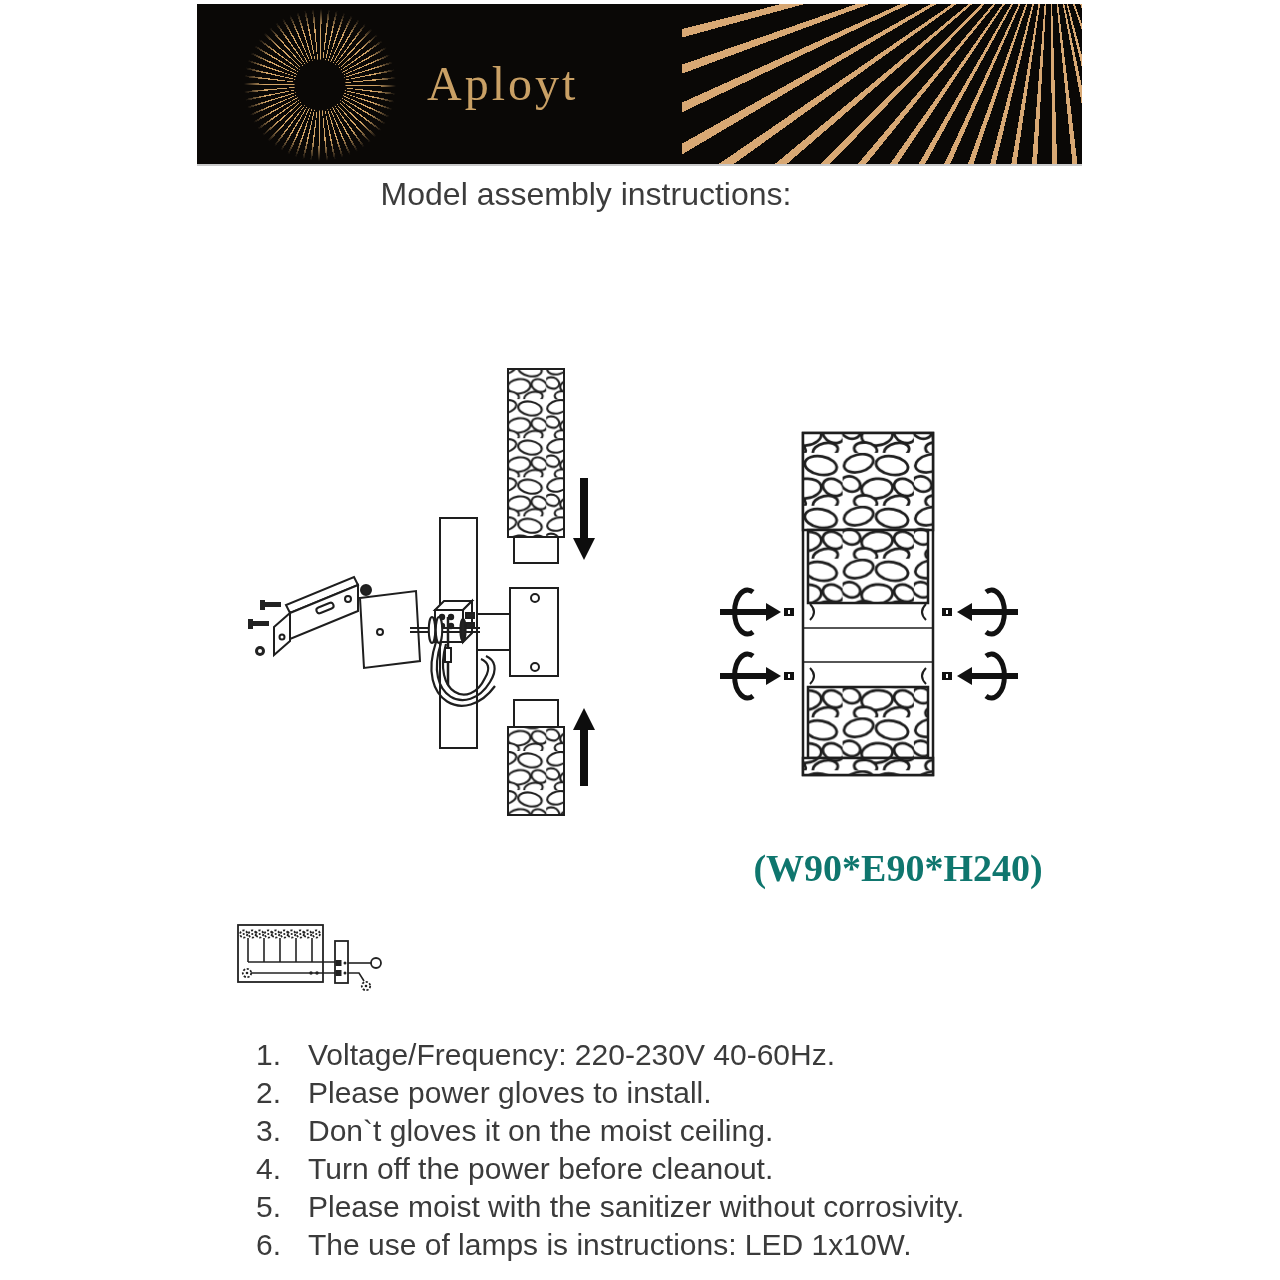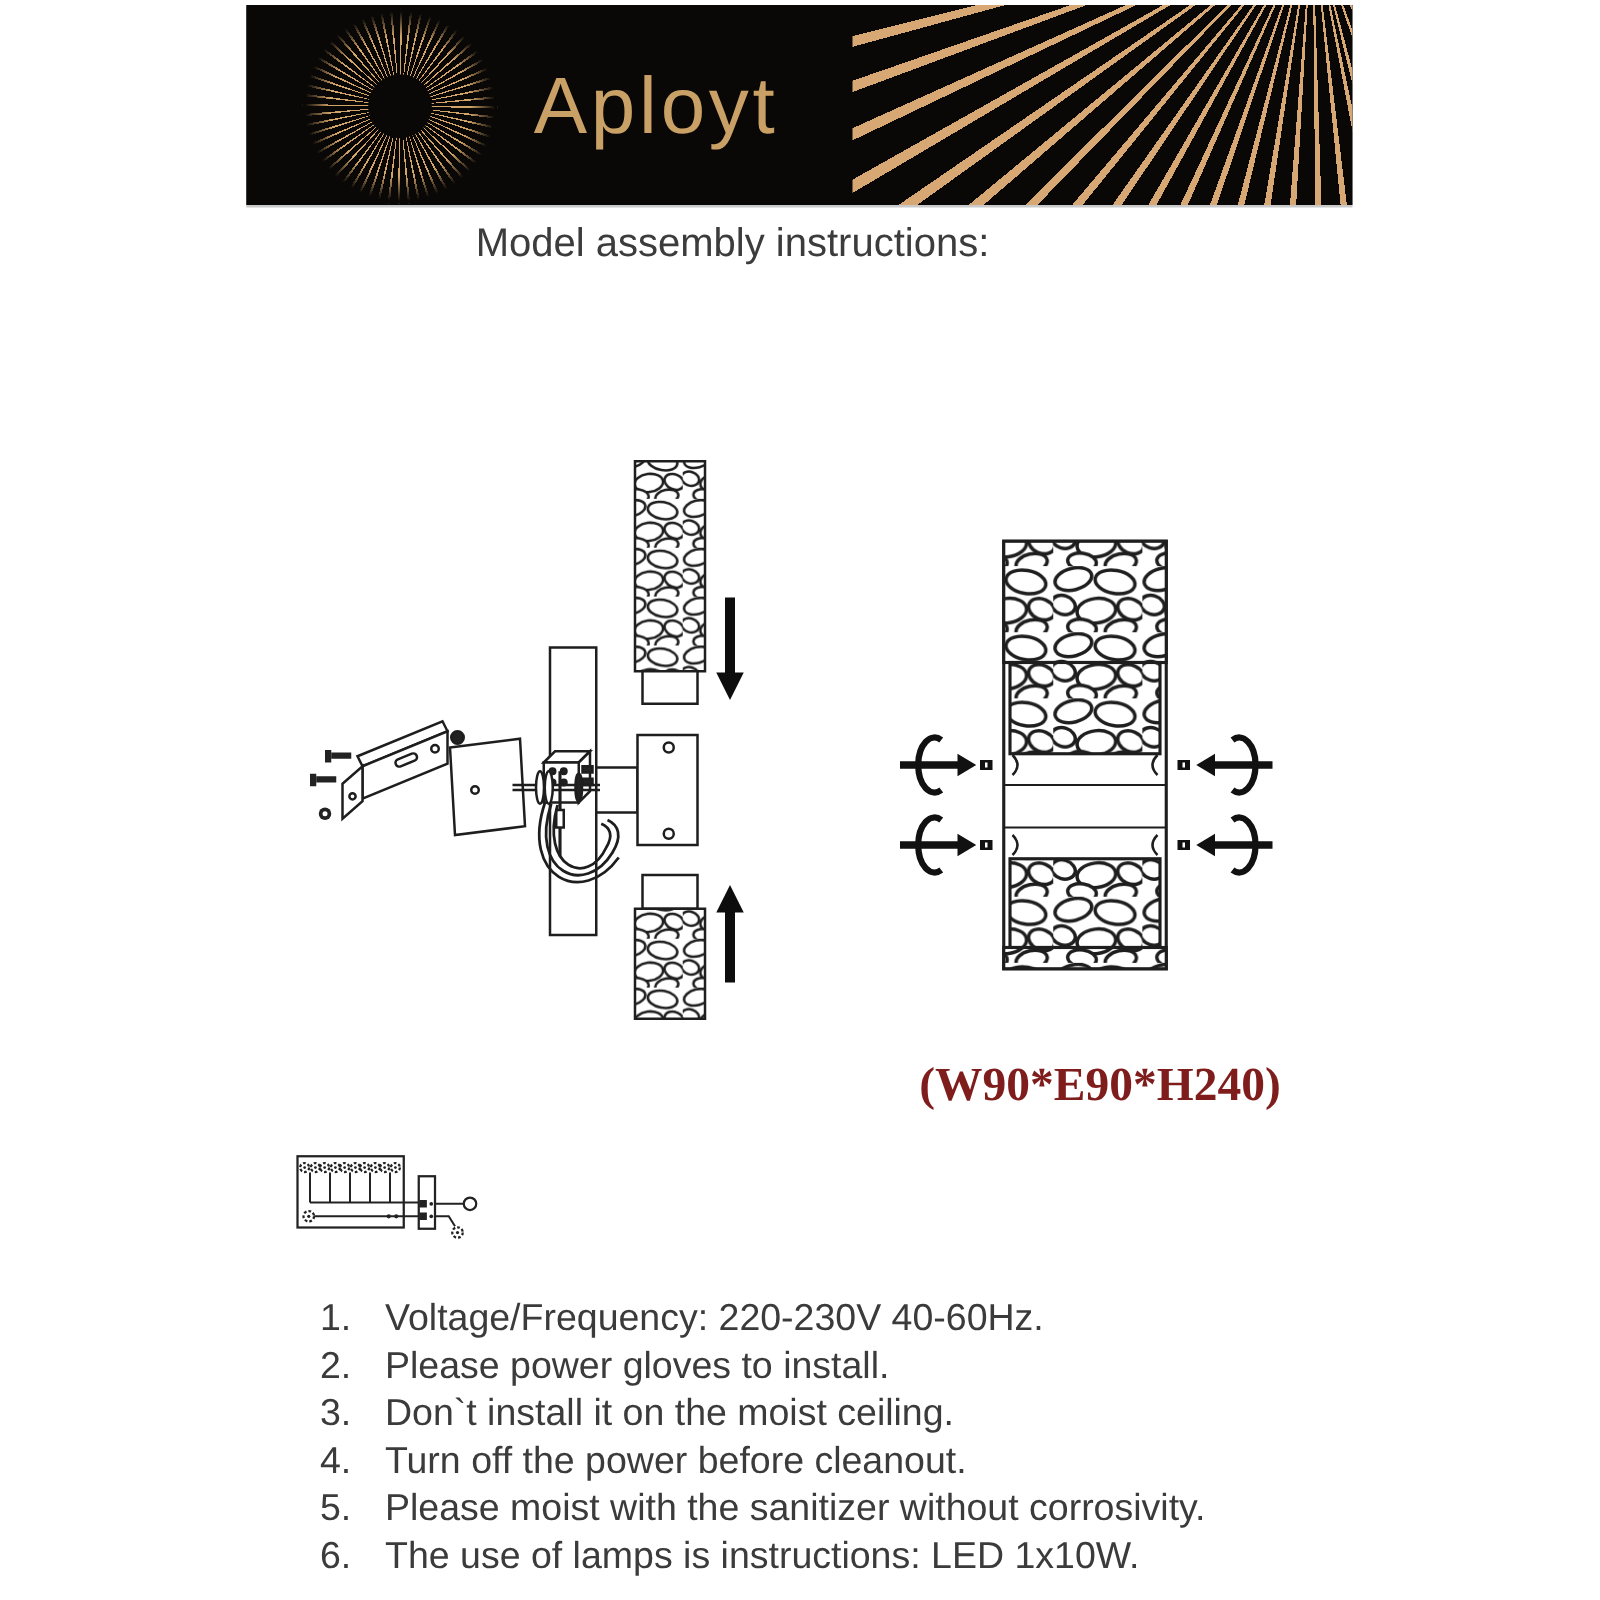--- a/index.html
+++ b/index.html
@@ -15,42 +15,42 @@
   }
   .sunburst {
     position:absolute; left:45px; top:3px; width:156px; height:156px; border-radius:50%;
     background:
       radial-gradient(circle, #0a0806 0 25px, rgba(10,8,6,0) 26px),
       radial-gradient(circle, rgba(10,8,6,0) 0 56px, #0a0806 76px),
       repeating-conic-gradient(#d2a467 0deg 1.4deg, #0a0806 1.4deg 6deg);
   }
   .brand {
     position:absolute; left:230px; top:50px; height:60px; line-height:60px;
-    font-family:Liberation Sans, sans-serif; font-size:64px; letter-spacing:3px;
+    font-family:Liberation Serif, serif; font-size:48px; letter-spacing:3px;
     color:#c9a065; font-weight:400;
   }
   .banner-rays {
     position:absolute; right:0; top:0; width:400px; height:160px;
     background:repeating-conic-gradient(from 168deg at 92% -42%,
       #d8a874 0deg 1.25deg, rgba(0,0,0,0) 1.25deg 5.1deg);
   }
 
   
   .title-block { position:absolute; left:0; top:176px; width:1172px; text-align:center; color:#3c3c3c; }
   .title-heading { font-size:32px; line-height:36px; }
   .title-model { font-size:31px; line-height:35px; }
 
   
   .diagram-left  { position:absolute; left:230px; top:360px; width:400px; height:470px; }
   .diagram-right { position:absolute; left:700px; top:400px; width:340px; height:390px; }
   .diagram-wiring{ position:absolute; left:225px; top:918px; width:170px; height:85px; }
 
   .dim-label {
-    position:absolute; left:690px; top:846px; width:380px; text-align:center;
-    font-family:"Liberation Serif", serif; font-weight:bold; font-size:38px; color:#7f1d1d;
+    position:absolute; left:708px; top:846px; width:380px; text-align:center;
+    font-family:"Liberation Serif", serif; font-weight:bold; font-size:38px; color:#0f766e;
   }
 
   
   .instructions { position:absolute; left:256px; top:1036px; width:810px; color:#3b3b3b; }
   .instr-row  { display:flex; height:38px; line-height:38px; font-size:30px; }
   .instr-num  { width:52px; flex:0 0 52px; }
   .instr-text { flex:1; white-space:nowrap; }
 </style>
 </head>
 <body>
@@ -291,21 +291,21 @@
     <div class="instr-row">
       <span class="instr-num">1.</span>
       <span class="instr-text">Voltage/Frequency: 220-230V 40-60Hz.</span>
     </div>
     <div class="instr-row">
       <span class="instr-num">2.</span>
       <span class="instr-text">Please power gloves to install.</span>
     </div>
     <div class="instr-row">
       <span class="instr-num">3.</span>
-      <span class="instr-text">Don`t install it on the moist ceiling.</span>
+      <span class="instr-text">Don`t gloves it on the moist ceiling.</span>
     </div>
     <div class="instr-row">
       <span class="instr-num">4.</span>
       <span class="instr-text">Turn off the power before cleanout.</span>
     </div>
     <div class="instr-row">
       <span class="instr-num">5.</span>
       <span class="instr-text">Please moist with the sanitizer without corrosivity.</span>
     </div>
     <div class="instr-row">

